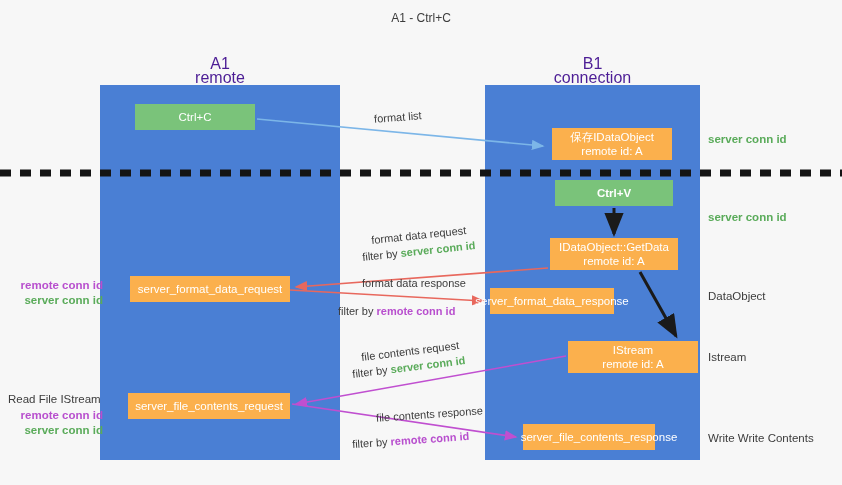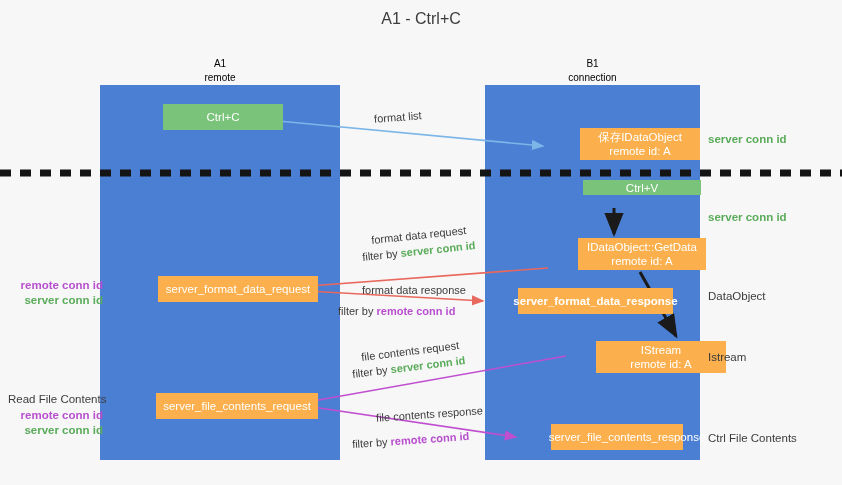--- a/index.html
+++ b/index.html
@@ -10,50 +10,49 @@
     overflow:hidden;
     position:relative;
   }
   #stage{position:absolute;left:0;top:0;width:842px;height:485px;}
 
   .lane{position:absolute;background:#4a7fd4;}
   #lane-a1{left:100px;top:85px;width:240px;height:375px;}
   #lane-b1{left:485px;top:85px;width:215px;height:375px;}
 
   .lane-header{
-    position:absolute;text-align:center;color:#000000;
-    font-size:10px;line-height:14px;
+    position:absolute;text-align:center;color:#4c1d95;
+    font-size:16px;line-height:14px;
   }
   #hdr-a1{left:100px;top:57px;width:240px;}
   #hdr-b1{left:485px;top:57px;width:215px;}
 
   #title{
     position:absolute;left:0;top:8px;width:842px;
-    text-align:center;color:#3c3c3c;font-size:16px;line-height:21px;
+    text-align:center;color:#3c3c3c;font-size:12px;line-height:21px;
   }
 
   .box{
     position:absolute;box-sizing:border-box;
     color:#ffffff;text-align:center;
     font-size:11.5px;line-height:14px;
     display:flex;align-items:center;justify-content:center;
     flex-direction:column;
-    margin-left:28px;
   }
   .box.green{background:#7ac37a;}
   .box.orange{background:#fbb04d;}
   .box .l2{font-size:11.5px;}
 
   #box-ctrlc{left:135px;top:104px;width:120px;height:26px;}
-  #box-ctrlv{left:555px;top:180px;width:118px;height:15px;}
+  #box-ctrlv{left:555px;top:180px;width:118px;height:26px;font-weight:bold;}
   #box-idataobject{left:552px;top:128px;width:120px;height:32px;align-items:center;}
   #box-getdata{left:550px;top:238px;width:128px;height:32px;}
   #box-istream{left:568px;top:341px;width:130px;height:32px;}
   #box-fmt-req{left:130px;top:276px;width:160px;height:26px;}
-  #box-fmt-res{left:490px;top:288px;width:155px;height:26px;font-weight:bold;}
+  #box-fmt-res{left:490px;top:288px;width:124px;height:26px;}
   #box-file-req{left:128px;top:393px;width:162px;height:26px;}
   #box-file-res{left:523px;top:424px;width:132px;height:26px;padding-left:20px;}
 
   .side-label{
     position:absolute;font-size:11.5px;line-height:15px;color:#3c3c3c;
     white-space:nowrap;
   }
   .green-txt{color:#5aab5a;font-weight:bold;}
   .magenta-txt{color:#b84fce;font-weight:bold;}
 
@@ -68,21 +67,21 @@
   #lbl-left-conn-2{left:8px;top:408px;text-align:right;width:95px;}
 
   .arrow-label{
     position:absolute;font-size:11px;line-height:15px;color:#3c3c3c;
     white-space:nowrap;
   }
 
   #al-format-list{left:374px;top:110px;transform:rotate(-4.5deg);}
   #al-fdr-1{left:371px;top:228px;transform:rotate(-6deg);}
   #al-fdr-2{left:362px;top:244px;transform:rotate(-6deg);}
-  #al-fdres-1{left:362px;top:283px;}
+  #al-fdres-1{left:362px;top:276px;}
   #al-fdres-2{left:338px;top:304px;}
   #al-fcr-1{left:361px;top:344px;transform:rotate(-7deg);}
   #al-fcr-2{left:352px;top:360px;transform:rotate(-7deg);}
   #al-fcres-1{left:376px;top:407px;transform:rotate(-4deg);}
   #al-fcres-2{left:352px;top:433px;transform:rotate(-4deg);}
 
   svg#wires{position:absolute;left:0;top:0;width:842px;height:485px;pointer-events:none;}
 </style>
 </head>
 <body>
@@ -196,27 +195,27 @@
 
   <div class="arrow-label" id="al-fcres-1">file contents response</div>
   <div class="arrow-label" id="al-fcres-2">
     <span>filter by </span><span class="magenta-txt">remote conn id</span>
   </div>
 
   <div class="side-label green-txt" id="lbl-server-1">server conn id</div>
   <div class="side-label green-txt" id="lbl-server-2">server conn id</div>
   <div class="side-label" id="lbl-dataobject">DataObject</div>
   <div class="side-label" id="lbl-istream">Istream</div>
-  <div class="side-label" id="lbl-write-file">Ctrl File Contents</div>
+  <div class="side-label" id="lbl-write-file">Write Write Contents</div>
 
   <div class="side-label" id="lbl-left-conn-1">
     <div class="magenta-txt">remote conn id</div>
     <div class="green-txt">server conn id</div>
   </div>
 
-  <div class="side-label" id="lbl-read-file">Read File Contents</div>
+  <div class="side-label" id="lbl-read-file">Read File IStream</div>
 
   <div class="side-label" id="lbl-left-conn-2">
     <div class="magenta-txt">remote conn id</div>
     <div class="green-txt">server conn id</div>
   </div>
 
 </div>
 
 </body></html>

